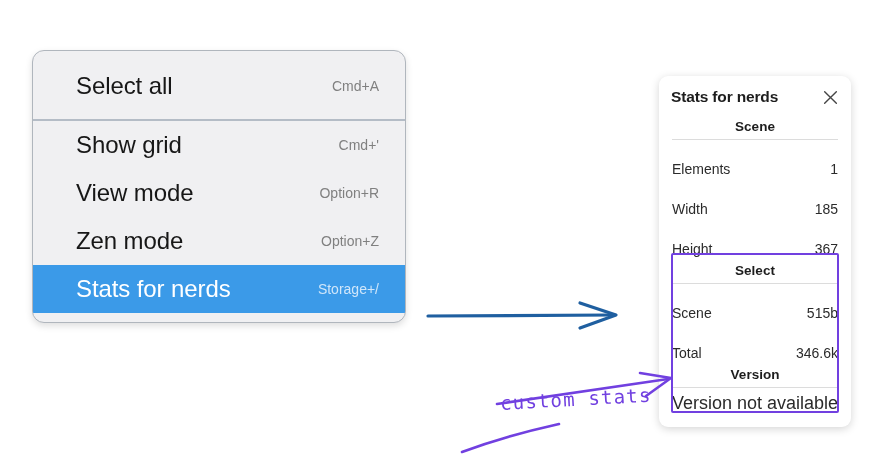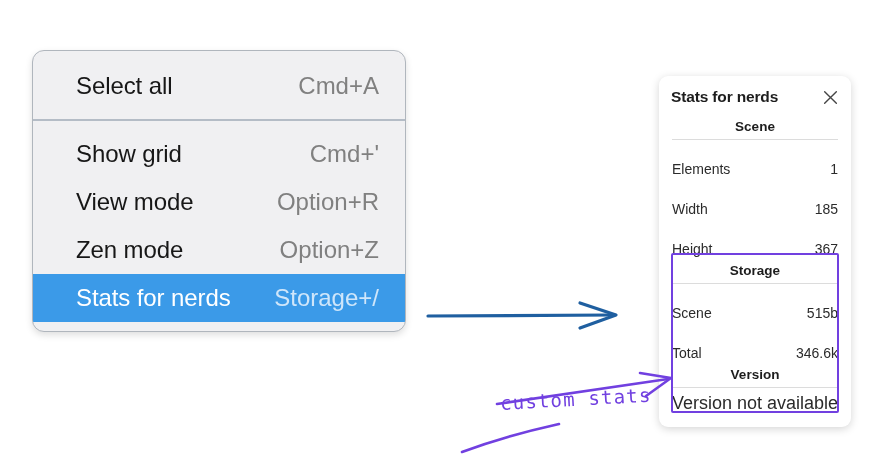--- a/index.html
+++ b/index.html
@@ -24,21 +24,21 @@
     top: 50px;
     width: 374px;
     background: #f0f0f2;
     border: 1px solid #b0b6bd;
     border-radius: 12px;
     box-shadow: 0 3px 7px rgba(0,0,0,0.13);
     overflow: hidden;
     padding-bottom: 9px;
   }
 
-  .menu-group { padding-top: 9px; }
+  .menu-group { }
   .menu-group.first { padding-top: 11px; padding-bottom: 9px; }
 
   .menu-divider {
     height: 2px;
     background: #b4bcc6;
     width: 100%;
   }
 
   .menu-item {
     display: flex;
@@ -50,21 +50,21 @@
   }
 
   .menu-item .label {
     font-size: 24px;
     color: #171717;
     letter-spacing: -0.1px;
     white-space: nowrap;
   }
 
   .menu-item .shortcut {
-    font-size: 24px;
+    font-size: 14px;
     color: #808080;
     white-space: nowrap;
   }
 
   .menu-item.selected { background: #3b9ae8; }
   .menu-item.selected .label { color: #ffffff; }
   .menu-item.selected .shortcut { color: #cfe6fa; }
 
   
   #stats-panel {
@@ -222,21 +222,21 @@
       <span class="k">Width</span>
       <span class="v">185</span>
     </div>
     <div class="stat-row">
       <span class="k">Height</span>
       <span class="v">367</span>
     </div>
   </div>
 
   <div>
-    <div class="section-title">Storage</div>
+    <div class="section-title">Select</div>
     <div class="section-rule"></div>
     <div class="stat-row">
       <span class="k">Scene</span>
       <span class="v">515b</span>
     </div>
     <div class="stat-row">
       <span class="k">Total</span>
       <span class="v">346.6k</span>
     </div>
   </div>

